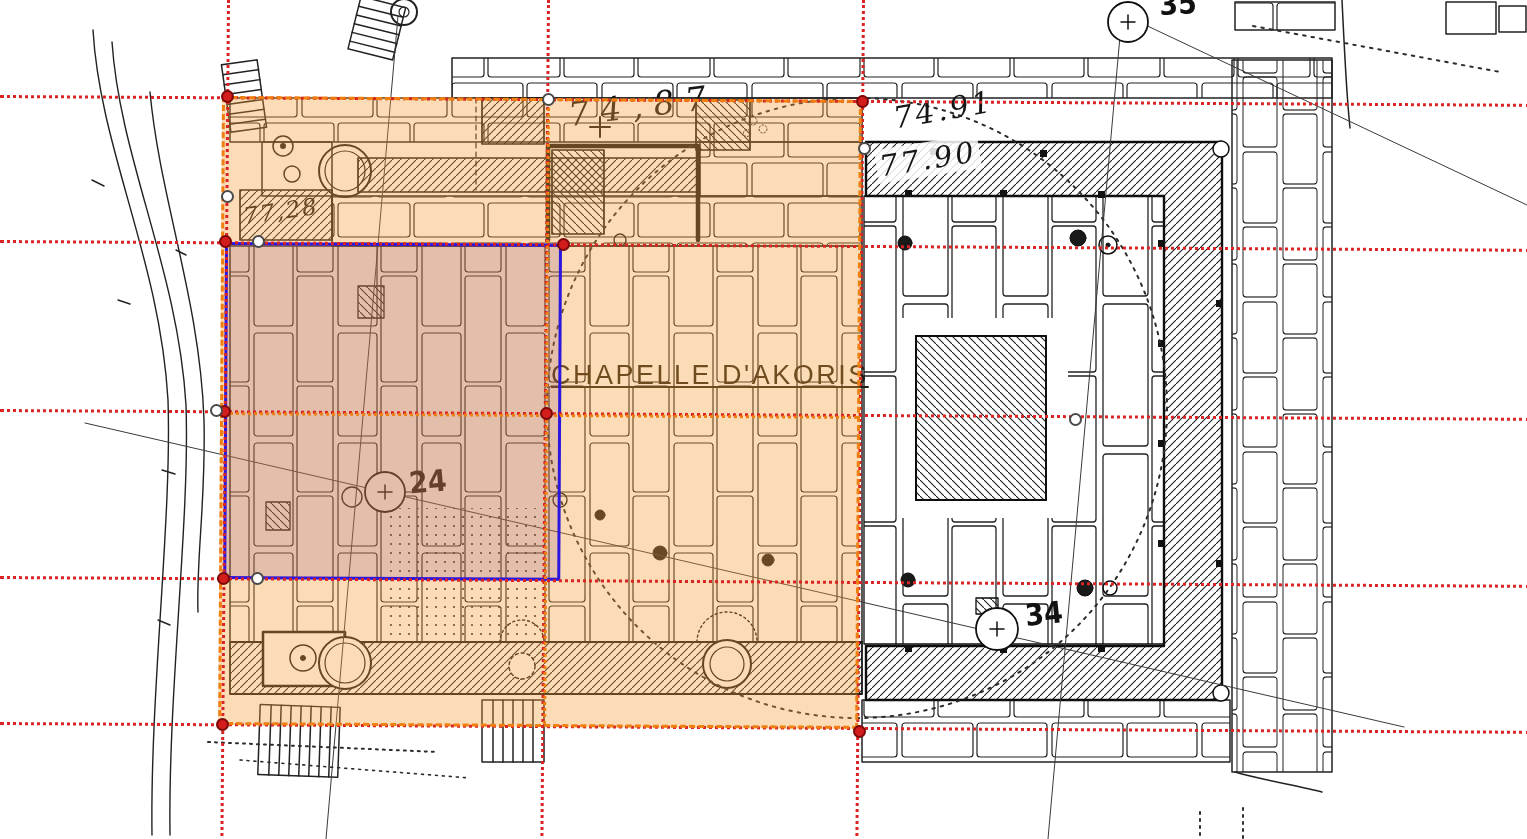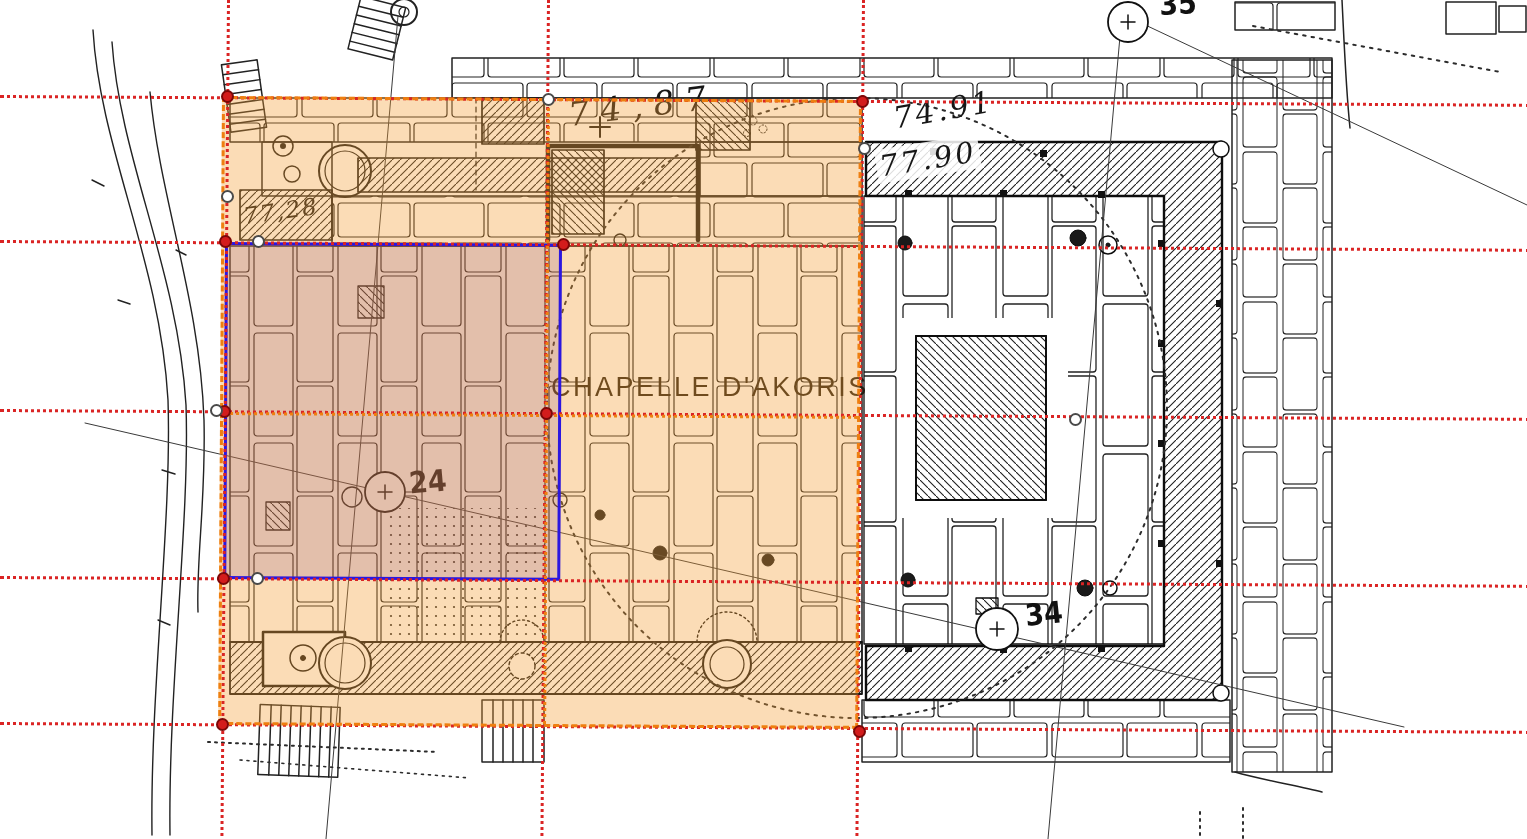--- a/index.html
+++ b/index.html
@@ -228,21 +228,21 @@
         <path d="M1128,15 V29 M1121,22 H1135" fill="none" stroke-width="1.5"></path>
       </g>
     </g>
   </svg>
 
   <div class="lbl hand" style="left:568px;top:86px;font-size:33px;letter-spacing:11px;transform:rotate(-7deg);">74,87</div>
   <div class="lbl hand" style="left:893px;top:92px;font-size:30px;letter-spacing:3px;transform:rotate(-10deg);">74.91</div>
   <div class="lbl hand" style="left:876px;top:142px;font-size:29px;letter-spacing:3px;transform:rotate(-9deg);background:rgba(255,255,255,0.85);padding:0 3px;">77.90</div>
   <div class="lbl hand" style="left:243px;top:198px;font-size:23px;letter-spacing:2px;transform:rotate(-8deg);">77,28</div>
 
-  <div id="title-label" class="lbl" style="left:551px;top:372px;">CHAPELLE D'AKORIS</div>
+  <div id="title-label" class="lbl" style="left:551px;top:360px;text-decoration:underline;">CHAPELLE D'AKORIS</div>
 
   <div class="lbl marker-num" style="left:407px;top:464px;font-size:30px;transform:rotate(-5deg) scaleX(0.9);">24</div>
   <div class="lbl marker-num" style="left:1023px;top:596px;font-size:30px;transform:rotate(-6deg) scaleX(0.9);">34</div>
   <div class="lbl marker-num" style="left:1157px;top:-14px;font-size:30px;transform:rotate(-3deg) scaleX(0.9);">35</div>
 
   <div id="orange-fill" style="background: rgba(244, 158, 54, 0.36);"></div>
   <div id="blue-rect" style="color: rgb(43, 22, 224); background: rgba(110, 50, 120, 0.17);"></div>
   <div id="orange-border" style="color: rgb(238, 127, 16);">
     <div class="o-grid-v"></div>
     <div class="o-grid-h"></div>

